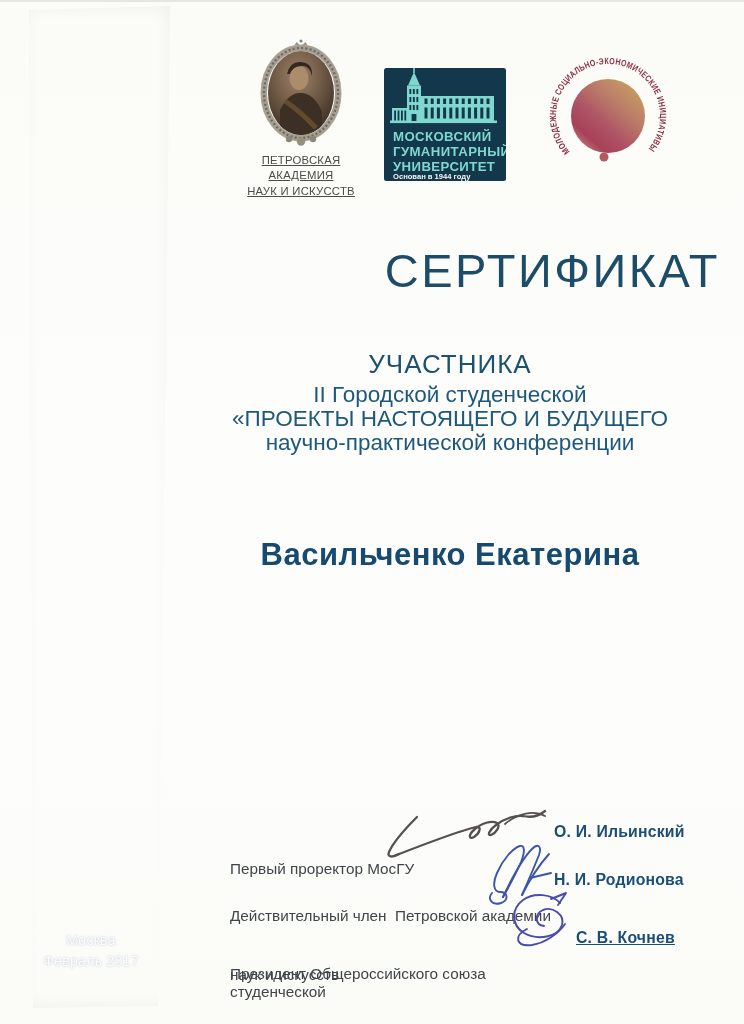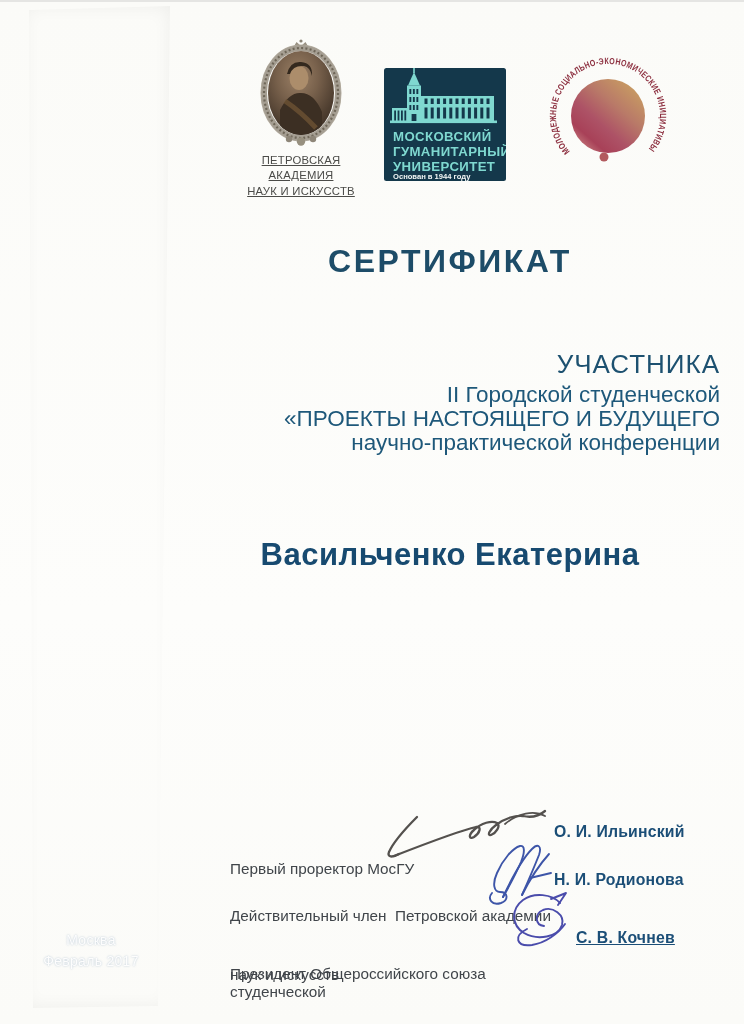--- a/index.html
+++ b/index.html
@@ -32,24 +32,24 @@
   }
 
   
   .logo-petrov{position:absolute;left:234px;top:38px;width:134px;text-align:center;}
   .logo-petrov .caption{margin-top:3px;font-size:11.3px;line-height:1.35;color:#4b4b48;letter-spacing:.25px;text-decoration:underline;}
   .logo-mgu{position:absolute;left:384px;top:68px;width:122px;height:113px;}
   .logo-msei{position:absolute;left:533px;top:34px;width:154px;height:158px;}
 
   
   .title{
-    position:absolute;left:180px;top:243px;width:540px;text-align:center;
-    font-size:32px;font-weight:700;color:#1d4c68;letter-spacing:2.5px;
-  }
-  .subtitle{position:absolute;left:180px;top:349px;width:540px;text-align:right;color:#1e587a;}
+    position:absolute;left:180px;top:243px;width:540px;text-align:right;
+    font-size:47px;font-weight:400;color:#1d4c68;letter-spacing:2.5px;
+  }
+  .subtitle{position:absolute;left:180px;top:349px;width:540px;text-align:center;color:#1e587a;}
   .award{font-size:26px;letter-spacing:1px;color:#1d5170;margin-bottom:3px;}
   .event-line{font-size:22.5px;line-height:24px;}
   .recipient{
     position:absolute;left:180px;top:537px;width:540px;text-align:center;
     font-size:31px;font-weight:bold;color:#174a70;letter-spacing:.5px;
   }
 
   
   .sig-role{position:absolute;font-size:15.3px;line-height:19.5px;color:#40454a;white-space:pre-wrap;}
   .sig-name{position:absolute;font-size:15.8px;font-weight:bold;color:#1b4e77;letter-spacing:.2px;}

